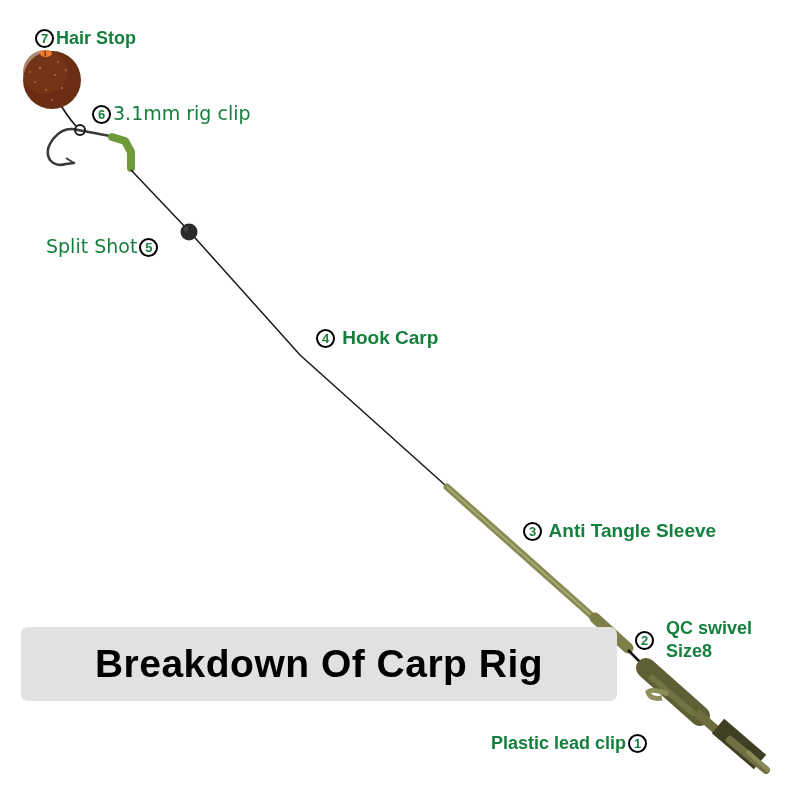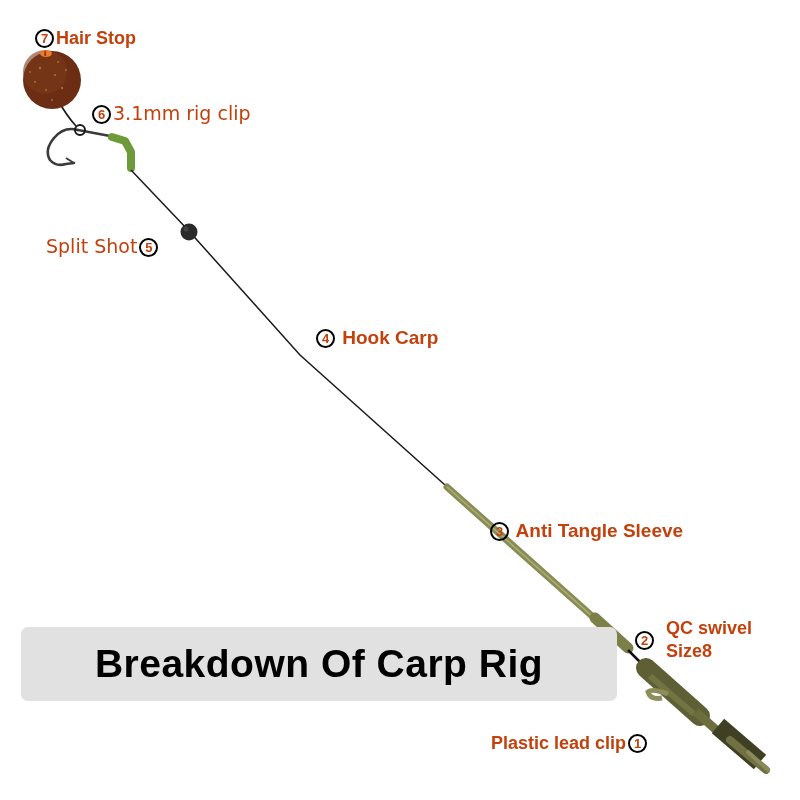--- a/index.html
+++ b/index.html
@@ -1,19 +1,19 @@
 <!DOCTYPE html>
 <html><head>
   <meta charset="utf-8">
   <style>
     html, body { margin: 0; padding: 0; background: #ffffff; }
     body { width: 800px; height: 800px; position: relative; overflow: hidden;
            font-family: "Liberation Sans", sans-serif; color: #000; }
     .art { position: absolute; left: 0; top: 0; width: 800px; height: 800px; }
-    .label { position: absolute; white-space: nowrap; line-height: 1; color: #c2410c; }
+    .label { position: absolute; white-space: nowrap; line-height: 1; color: #15803d; }
     .bold { font-weight: bold; font-family: "Liberation Sans", sans-serif; }
     .regular { font-weight: normal; font-family: "DejaVu Sans", sans-serif; }
     .num { display: inline-block; width: 19px; height: 19px; border: 2px solid #000; border-radius: 50%;
            box-sizing: border-box; font-size: 13px; line-height: 16px; text-align: center;
            font-weight: bold; font-family: "Liberation Sans", sans-serif; vertical-align: 1px; margin: 0 2px; }
     .title-box { position: absolute; left: 21px; top: 627px; width: 596px; height: 74px;
                  background: #e1e1e1; border-radius: 7px; display: flex; align-items: center; justify-content: center; }
     .title-text { font-family: "Liberation Sans", sans-serif; font-weight: bold; font-size: 39px; letter-spacing: 0.5px; color: #000; }
   </style>
 </head>
@@ -81,21 +81,21 @@
 </div>
 
 <div class="label regular" style="left:46px; top:237px; font-size:19px;">
   <span>Split Shot</span><span class="num">5</span>
 </div>
 
 <div class="label bold" style="left:314px; top:328px; font-size:19px;">
   <span class="num">4</span> <span>Hook Carp</span>
 </div>
 
-<div class="label bold" style="left:488px; top:521px; font-size:19px;">
+<div class="label bold" style="left:521px; top:521px; font-size:19px;">
   <span class="num">3</span> <span>Anti Tangle Sleeve</span>
 </div>
 
 <div class="label bold" style="left:633px; top:617px; font-size:18px; line-height:23px;">
   <div style="position:absolute; left:0; top:12px;"><span class="num">2</span></div>
   <div style="margin-left:33px;">QC swivel</div>
   <div style="margin-left:33px;">Size8</div>
 </div>
 
 <div class="label bold" style="left:491px; top:731px; font-size:18px; line-height:25px;">

